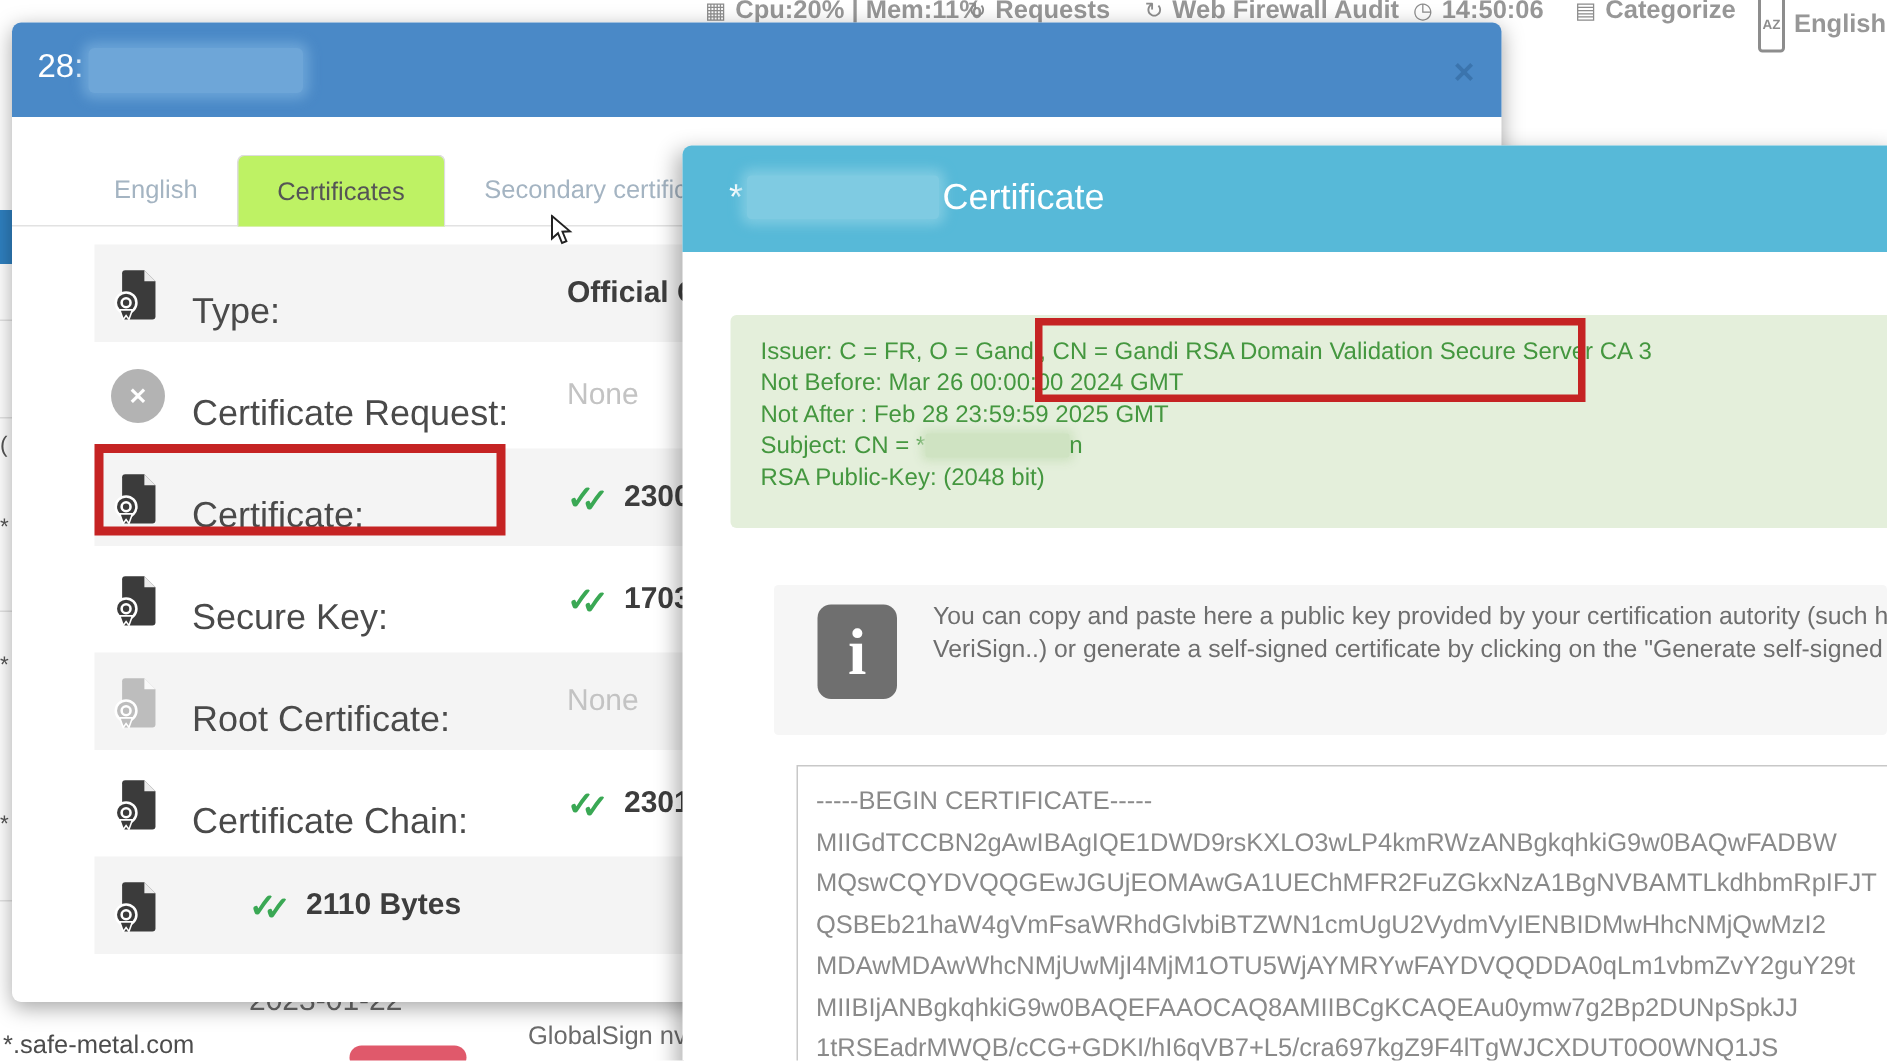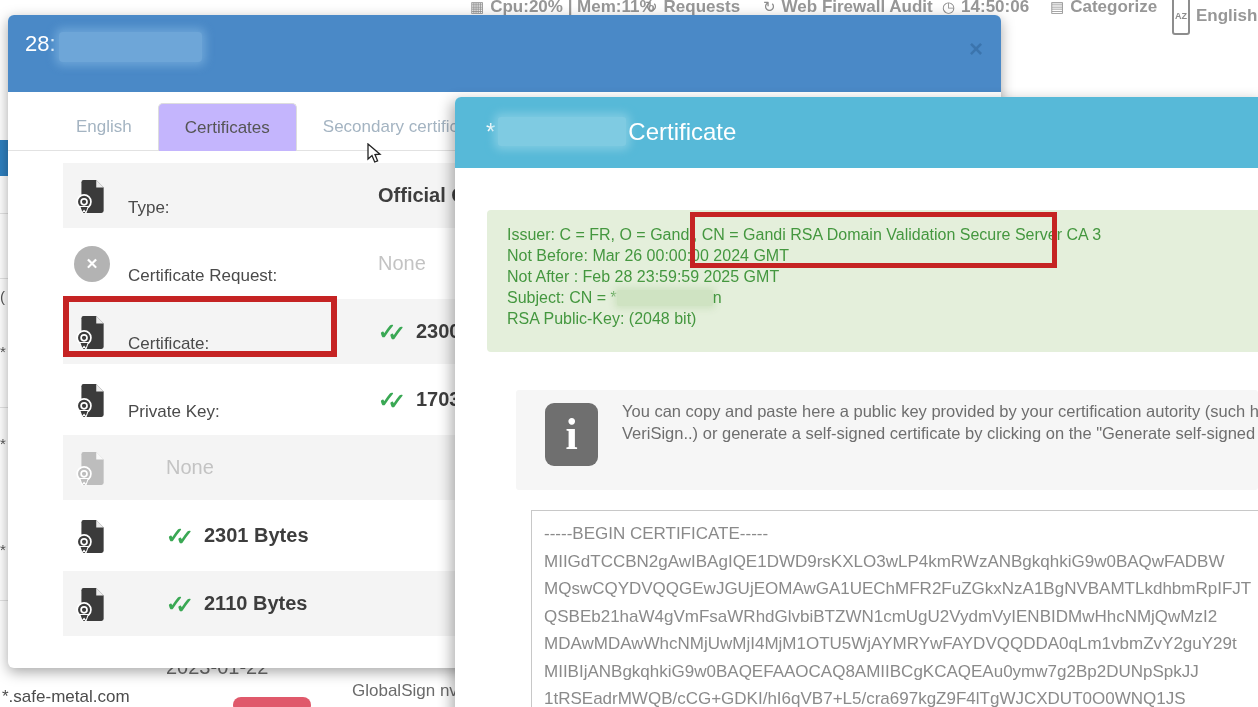--- a/index.html
+++ b/index.html
@@ -22,40 +22,40 @@
   .bg-bottomrow { position:absolute; z-index:1; white-space:nowrap; }
   .bg-domain { left:2px; top:687px; font-size:17px; color:#4c4c4c; }
   .bg-date { left:166px; top:656px; font-size:20px; color:#6b6b6b; }
   .bg-issuer { left:352px; top:681px; font-size:17px; color:#6b6b6b; }
   .bg-badge { position:absolute; left:233px; top:697px; width:78px; height:16px;
               background:#e0596b; border-radius:9px; z-index:1; }
 
   
   .dialog1 { position:absolute; left:8px; top:15px; width:993px; height:653px; background:#fff;
              border-radius:6px; box-shadow:0 4px 14px rgba(0,0,0,.35); z-index:10; }
-  .d1-header { position:absolute; left:0; top:0; width:100%; height:77px; background:#4a89c7;
+  .d1-header { position:absolute; left:0; top:0; width:100%; height:63px; background:#4a89c7;
                border-radius:6px 6px 0 0; }
   .d1-title { position:absolute; left:17px; top:16px; color:#fff; font-size:22px; }
   .d1-blur { position:absolute; left:51px; top:17px; width:143px; height:30px; border-radius:4px;
              background:#6ea6d8; box-shadow:0 0 8px 4px rgba(110,166,216,.9); }
   .d1-close { position:absolute; right:18px; top:24px; color:#2f6499; font-size:24px; line-height:20px;
               font-weight:bold; opacity:.55; cursor:pointer; }
 
   .tabs { position:absolute; left:42px; top:88px; height:48px; display:flex; align-items:stretch;
           font-size:17px; z-index:2; }
   .tab { padding:14px 26px 0 26px; color:#a4b4c2; white-space:nowrap; }
-  .tab.active { background:#c4b5fd; border:1px solid #ddd; border-bottom:none; border-radius:5px 5px 0 0;
+  .tab.active { background:#bef264; border:1px solid #ddd; border-bottom:none; border-radius:5px 5px 0 0;
                 color:#555; }
   .tabline { position:absolute; left:0; top:135px; width:100%; height:1px; background:#e2e2e2; z-index:1; }
 
   .rows { position:absolute; left:55px; top:148px; width:938px; }
   .row { height:65px; margin-bottom:3px; display:flex; align-items:center; background:#fff; }
   .row.odd { background:#f4f4f4; }
   .row .ric { width:40px; margin-left:11px; display:flex; align-items:center; }
-  .row .lbl { font-size:17px; color:#4a4a4a; margin-left:14px; width:198px; white-space:nowrap;margin-top:24px; }
+  .row .lbl { font-size:24px; color:#4a4a4a; margin-left:14px; width:198px; white-space:nowrap;margin-top:24px; }
   .row .val { font-size:20px; margin-left:52px; white-space:nowrap; display:flex; align-items:center; }
   .val.bold { font-weight:bold; color:#3d3d3d; }
   .val.muted { color:#c3c3c3; }
   .dbl { color:#3aa854; font-size:22px; font-weight:bold; margin-right:8px; letter-spacing:-9px;
          display:inline-block; width:30px; }
   .dbl .c2 { position:relative; top:2px; }
   .circle-x { width:36px; height:36px; border-radius:50%; background:#b3b3b3; color:#fff;
               display:flex; align-items:center; justify-content:center; font-size:15px; font-weight:bold; }
 
   
@@ -200,50 +200,52 @@
       <div class="row">
         <span class="ric">
           <svg width="36" height="36" viewBox="0 0 34 34">
               <path fill="#3b3b3b" d="M9 2h12l7 7v22a2 2 0 0 1-2 2H9a2 2 0 0 1-2-2V4a2 2 0 0 1 2-2z"></path>
               <path fill="#fff" d="M21 2l7 7h-7z" opacity=".9"></path>
               <circle cx="9.5" cy="22.5" r="6.5" fill="#3b3b3b" stroke="#fff" stroke-width="1.6"></circle>
               <circle cx="9.5" cy="22.5" r="2.8" fill="none" stroke="#fff" stroke-width="1.6"></circle>
               <path fill="#3b3b3b" stroke="#fff" stroke-width="1" d="M5.5 27l2.2 6 1.8-2.4 1.8 2.4 2.2-6z"></path>
             </svg>
         </span>
-        <span class="lbl">Private Key:</span>
+        <span class="lbl">Secure Key:</span>
         <span class="val bold">
           <span class="dbl"><span class="c1">✓</span><span class="c2">✓</span></span>
           <span>1703 Bytes</span>
         </span>
       </div>
 
       <div class="row odd">
         <span class="ric">
           <svg width="36" height="36" viewBox="0 0 34 34">
               <path fill="#bdbdbd" d="M9 2h12l7 7v22a2 2 0 0 1-2 2H9a2 2 0 0 1-2-2V4a2 2 0 0 1 2-2z"></path>
               <path fill="#fff" d="M21 2l7 7h-7z" opacity=".9"></path>
               <circle cx="9.5" cy="22.5" r="6.5" fill="#bdbdbd" stroke="#fff" stroke-width="1.6"></circle>
               <circle cx="9.5" cy="22.5" r="2.8" fill="none" stroke="#fff" stroke-width="1.6"></circle>
               <path fill="#bdbdbd" stroke="#fff" stroke-width="1" d="M5.5 27l2.2 6 1.8-2.4 1.8 2.4 2.2-6z"></path>
             </svg>
         </span>
+        <span class="lbl">Root Certificate:</span>
         <span class="val muted">None</span>
       </div>
 
       <div class="row">
         <span class="ric">
           <svg width="36" height="36" viewBox="0 0 34 34">
               <path fill="#3b3b3b" d="M9 2h12l7 7v22a2 2 0 0 1-2 2H9a2 2 0 0 1-2-2V4a2 2 0 0 1 2-2z"></path>
               <path fill="#fff" d="M21 2l7 7h-7z" opacity=".9"></path>
               <circle cx="9.5" cy="22.5" r="6.5" fill="#3b3b3b" stroke="#fff" stroke-width="1.6"></circle>
               <circle cx="9.5" cy="22.5" r="2.8" fill="none" stroke="#fff" stroke-width="1.6"></circle>
               <path fill="#3b3b3b" stroke="#fff" stroke-width="1" d="M5.5 27l2.2 6 1.8-2.4 1.8 2.4 2.2-6z"></path>
             </svg>
         </span>
+        <span class="lbl">Certificate Chain:</span>
         <span class="val bold">
           <span class="dbl"><span class="c1">✓</span><span class="c2">✓</span></span>
           <span>2301 Bytes</span>
         </span>
       </div>
 
       <div class="row odd">
         <span class="ric">
           <svg width="36" height="36" viewBox="0 0 34 34">
               <path fill="#3b3b3b" d="M9 2h12l7 7v22a2 2 0 0 1-2 2H9a2 2 0 0 1-2-2V4a2 2 0 0 1 2-2z"></path>

